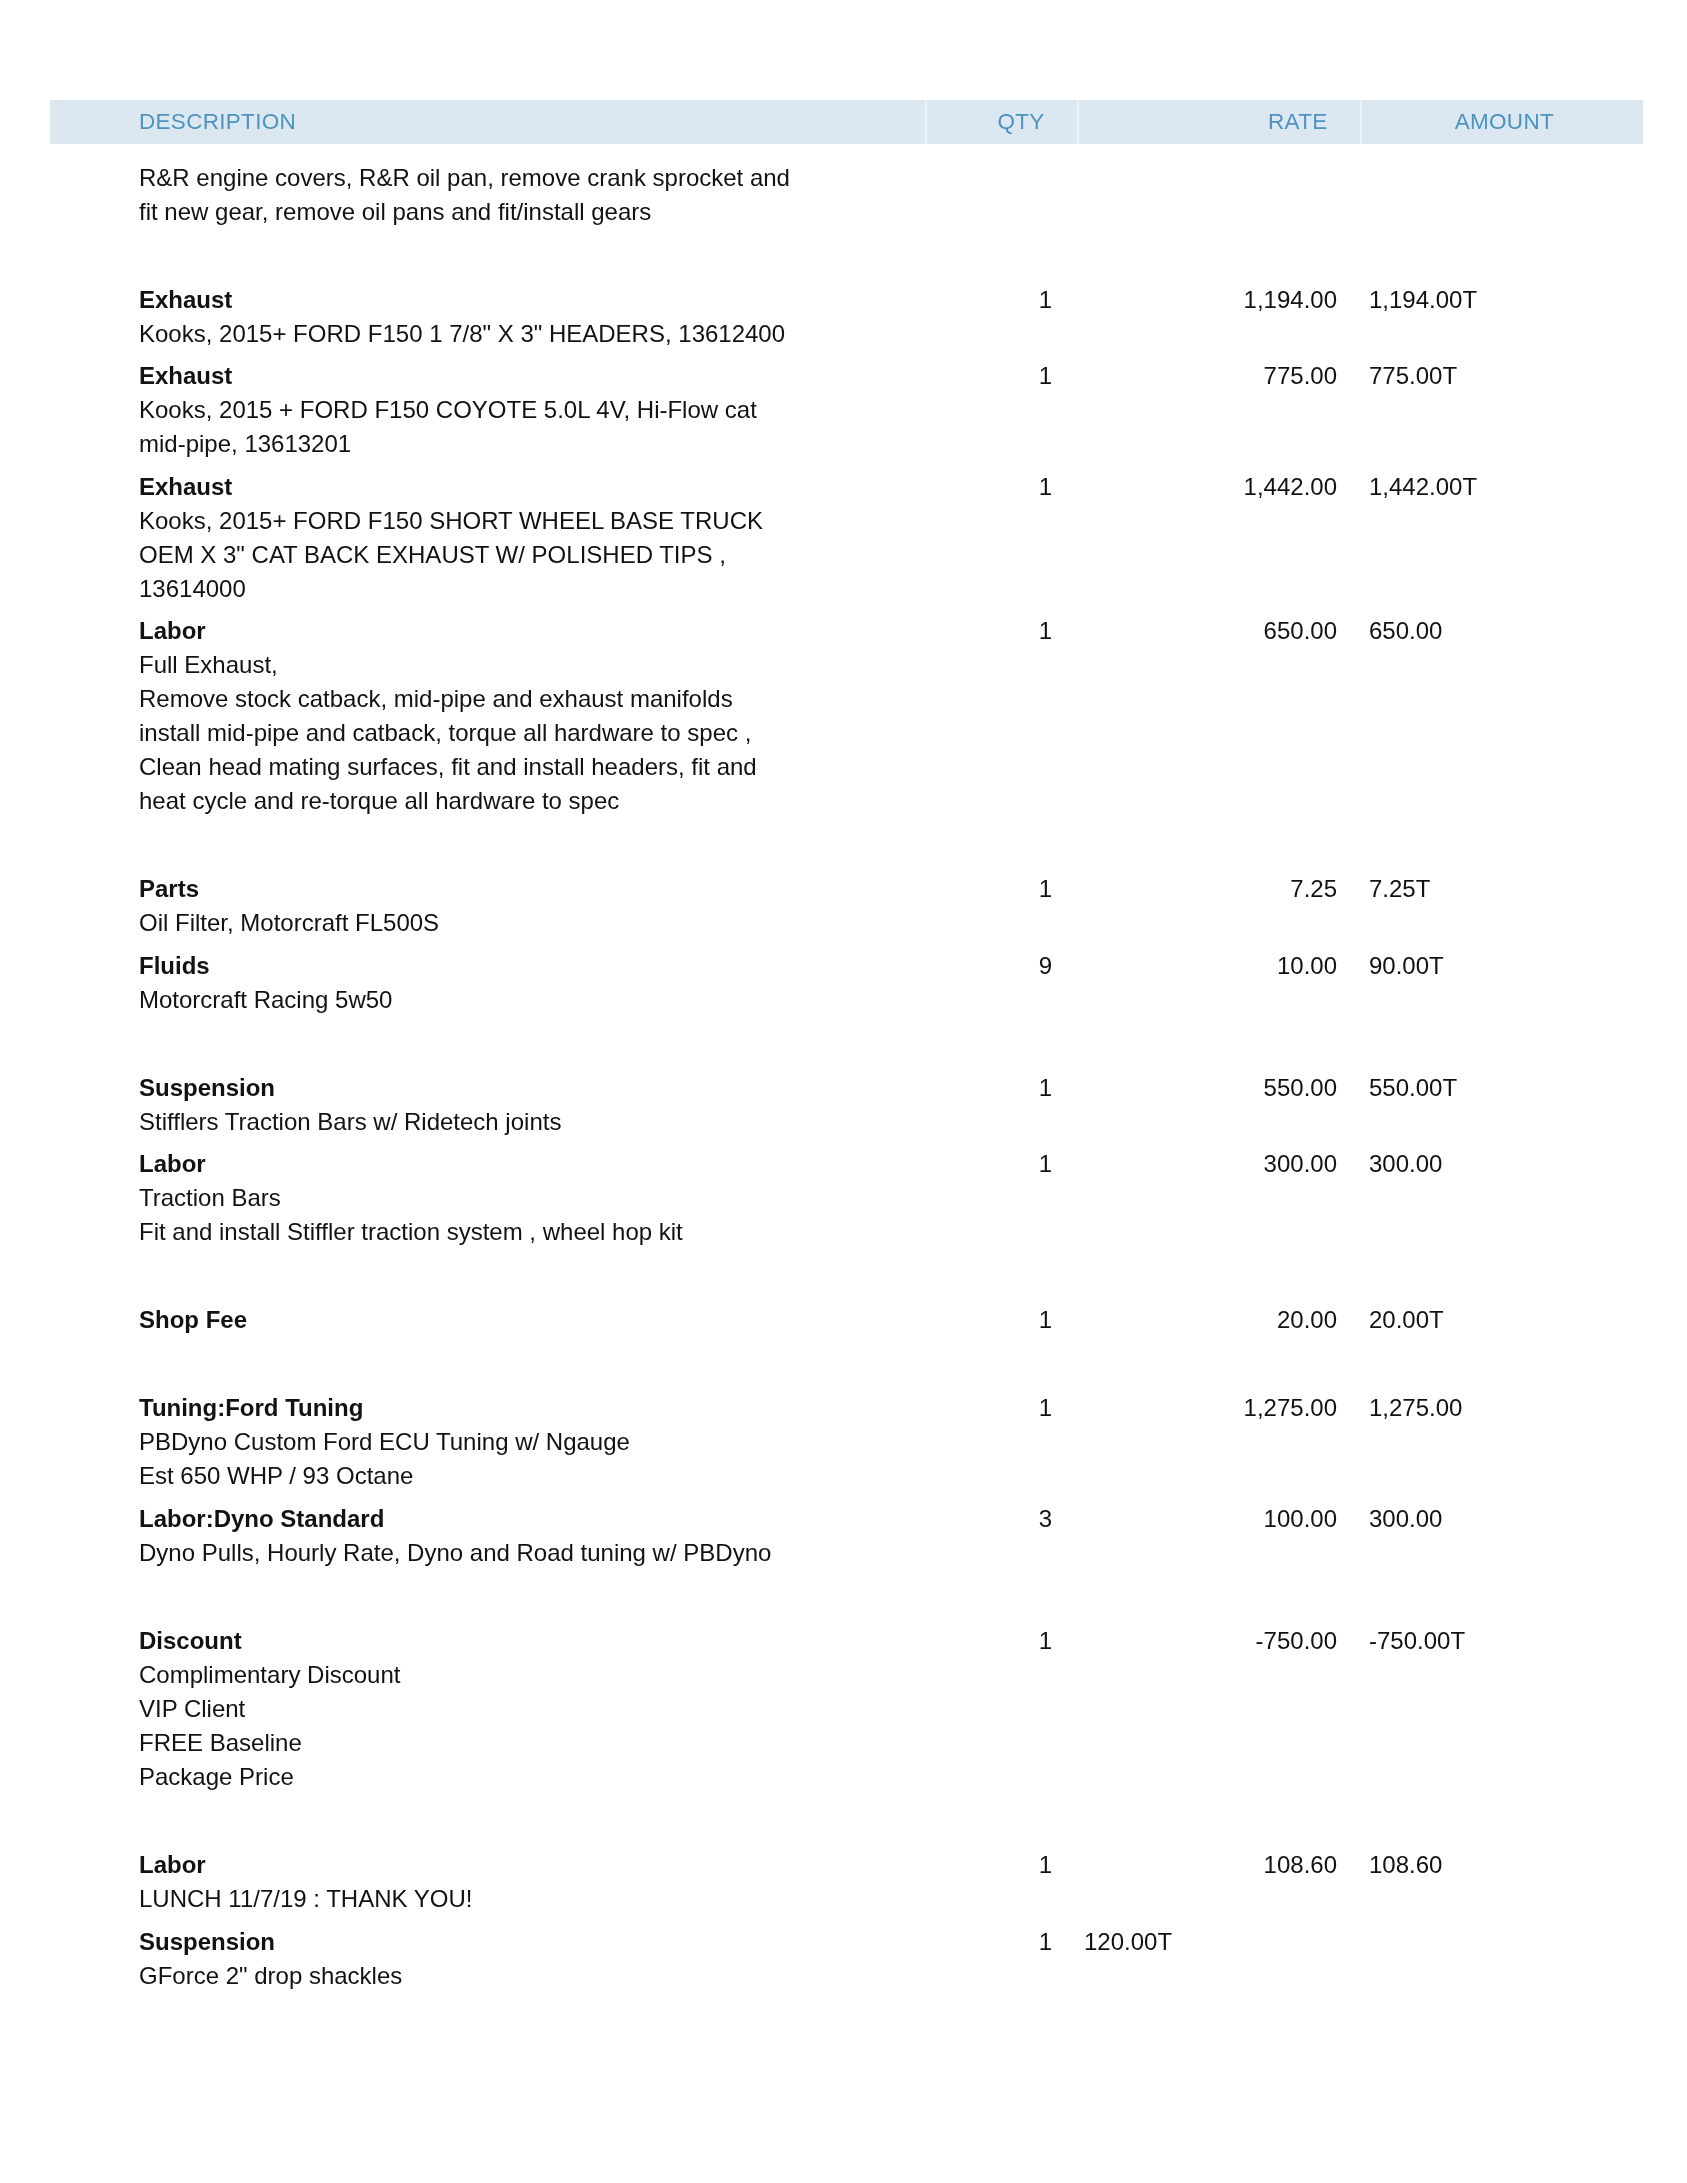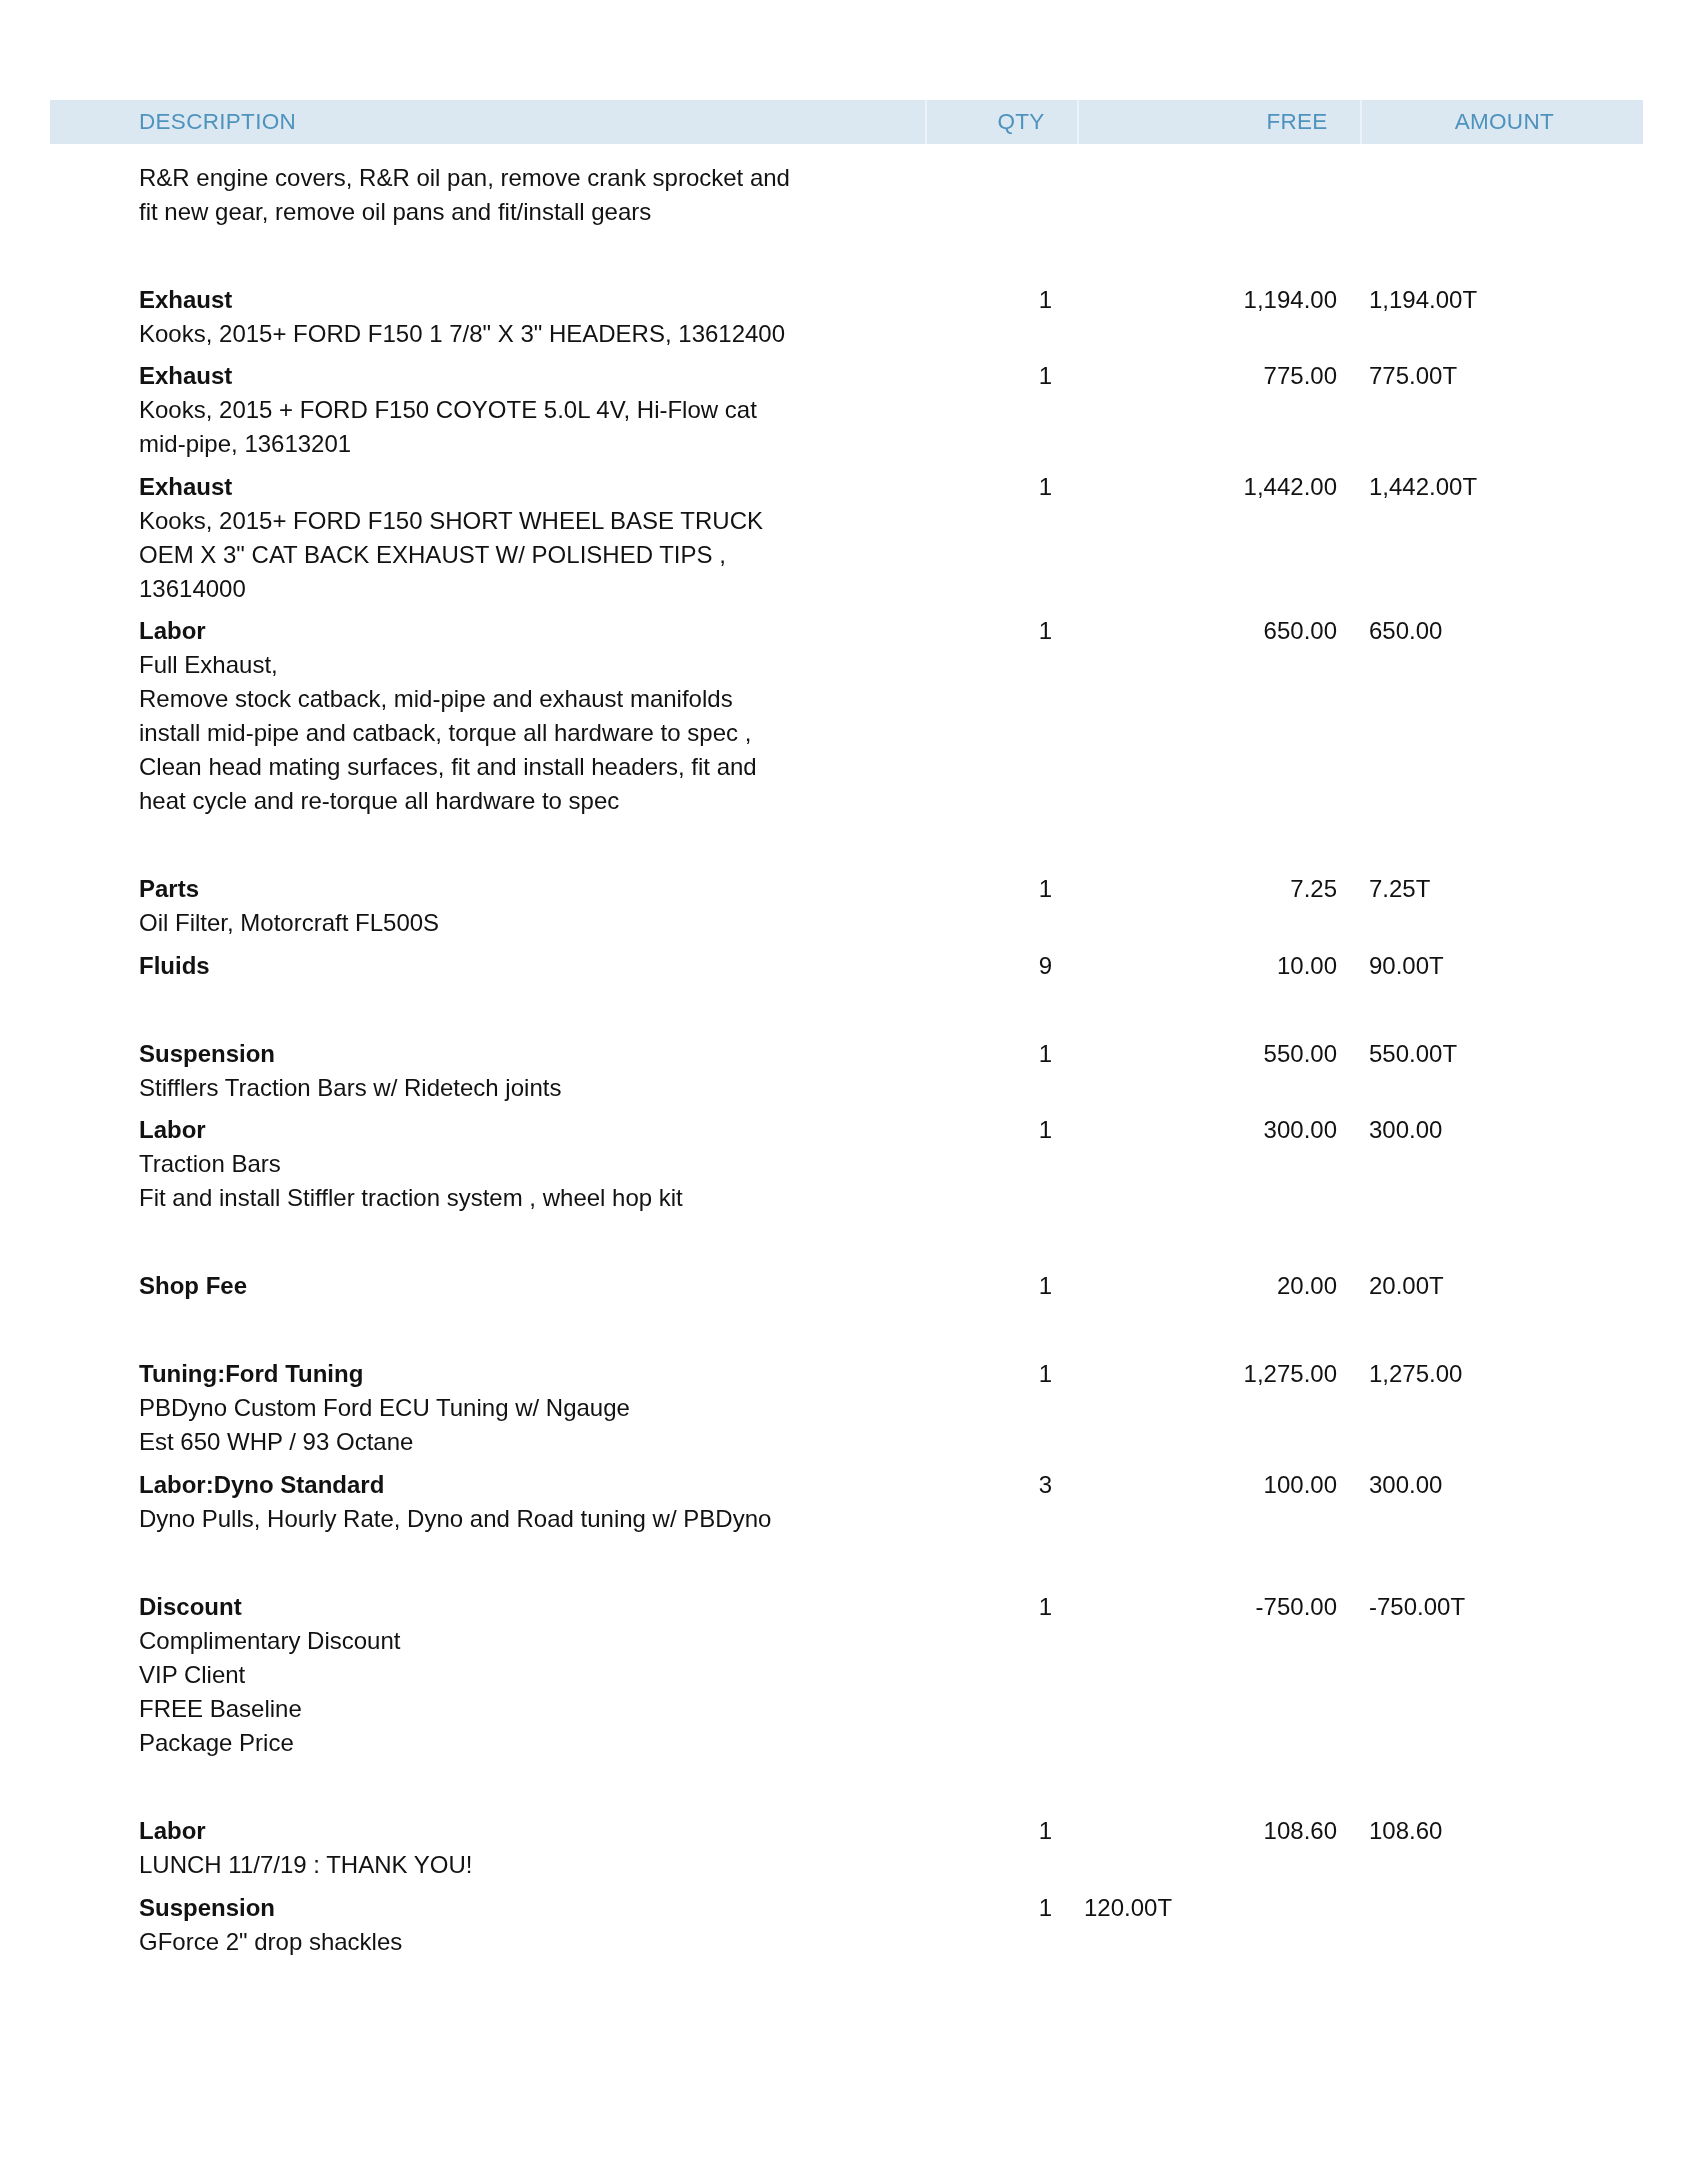--- a/index.html
+++ b/index.html
@@ -54,21 +54,21 @@
   .line { white-space: nowrap; }
   .cell { flex-shrink: 0; }
 </style>
 </head>
 <body>
 
 <div class="sheet">
   <div class="thead">
     <div class="th c-desc">DESCRIPTION</div>
     <div class="th c-qty">QTY</div>
-    <div class="th c-rate">FREE</div>
+    <div class="th c-rate">RATE</div>
     <div class="th c-amount">AMOUNT</div>
   </div>
   <div class="tbody">
       <div class="row">
     <div class="cell c-desc">
 
       <div class="item-desc">
             <div class="line">R&amp;R engine covers, R&amp;R oil pan, remove crank sprocket and</div>
             <div class="line">fit new gear, remove oil pans and fit/install gears</div>
           </div>
@@ -135,20 +135,23 @@
             <div class="line">Oil Filter, Motorcraft FL500S</div>
           </div>
     </div>
     <div class="cell c-qty">1</div>
     <div class="cell c-rate">7.25</div>
     <div class="cell c-amount">7.25T</div>
   </div>
       <div class="row">
     <div class="cell c-desc">
       <div class="item-title">Fluids</div>
+      <div class="item-desc">
+            <div class="line">Motorcraft Racing 5w50</div>
+          </div>
     </div>
     <div class="cell c-qty">9</div>
     <div class="cell c-rate">10.00</div>
     <div class="cell c-amount">90.00T</div>
   </div>
       <div class="row group-start">
     <div class="cell c-desc">
       <div class="item-title">Suspension</div>
       <div class="item-desc">
             <div class="line">Stifflers Traction Bars w/ Ridetech joints</div>

